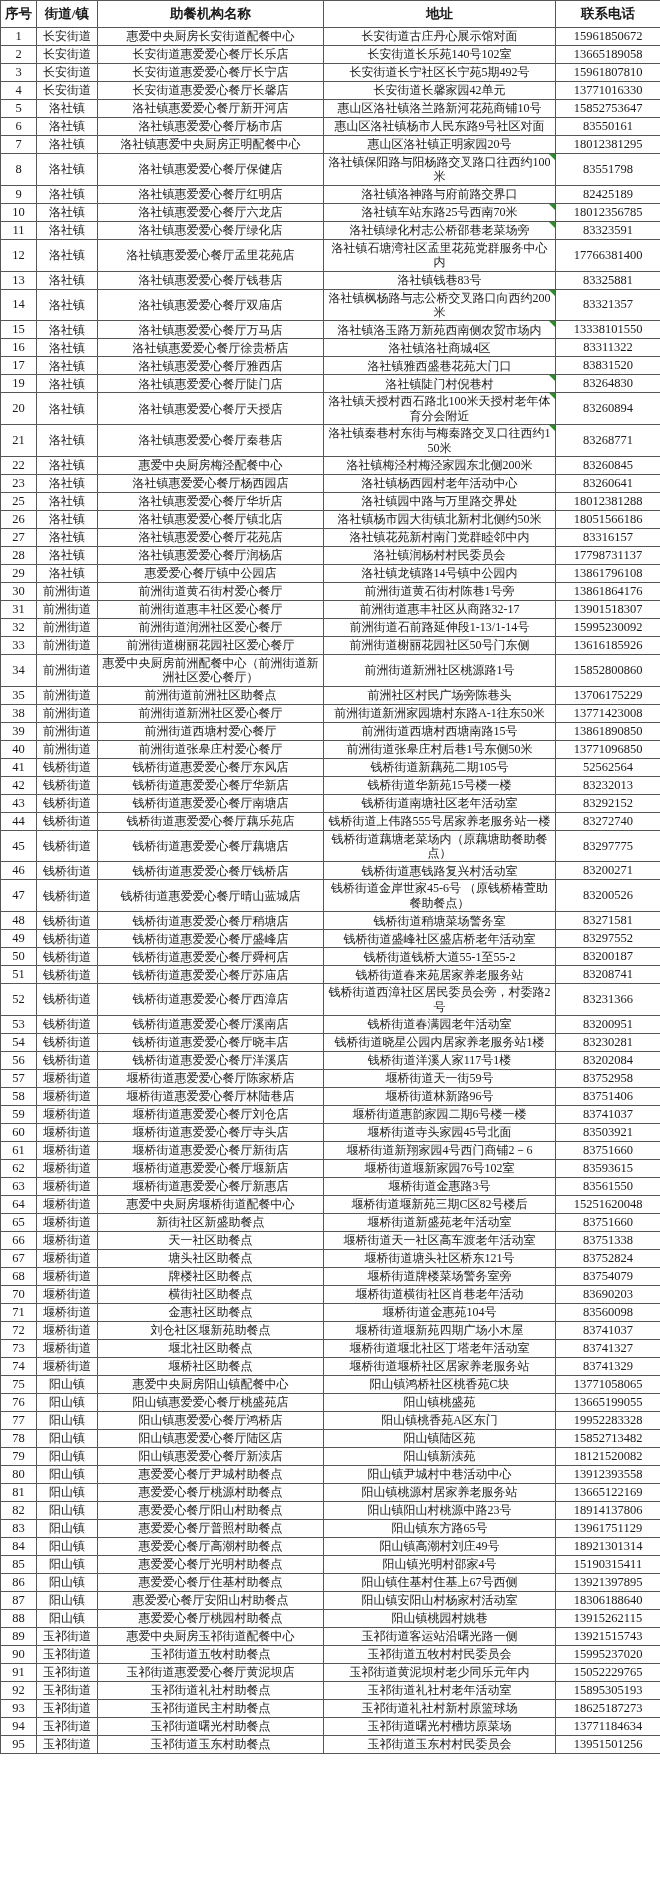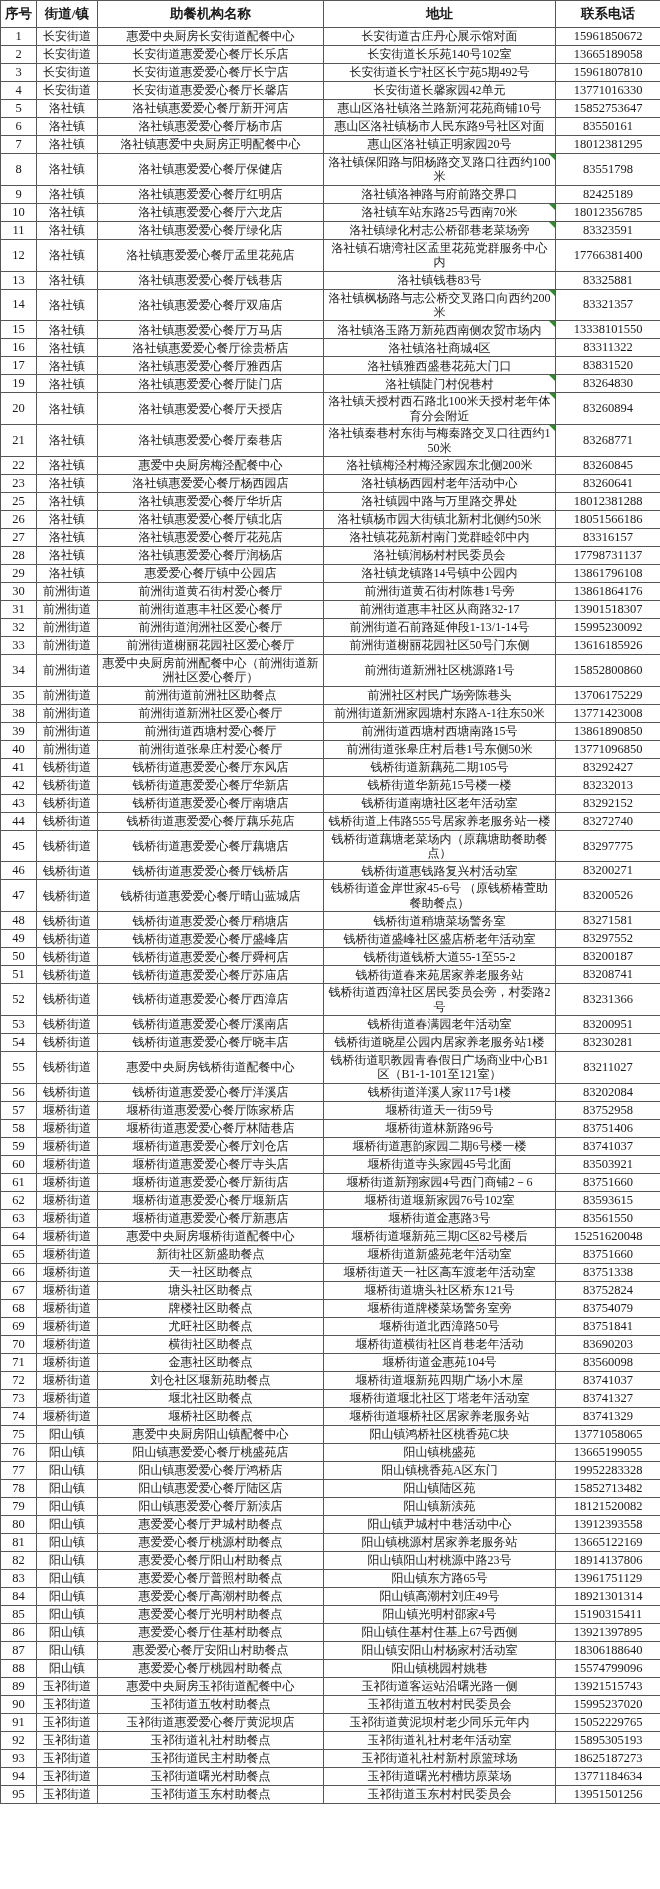--- a/index.html
+++ b/index.html
@@ -286,21 +286,21 @@
         <td class="c-area">前洲街道</td>
         <td class="c-name">前洲街道张皋庄村爱心餐厅</td>
         <td class="c-addr">前洲街道张皋庄村后巷1号东侧50米</td>
         <td class="c-phone">13771096850</td>
       </tr>
       <tr>
         <td class="c-no">41</td>
         <td class="c-area">钱桥街道</td>
         <td class="c-name">钱桥街道惠爱爱心餐厅东风店</td>
         <td class="c-addr">钱桥街道新藕苑二期105号</td>
-        <td class="c-phone">83292427</td>
+        <td class="c-phone">52562564</td>
       </tr>
       <tr>
         <td class="c-no">42</td>
         <td class="c-area">钱桥街道</td>
         <td class="c-name">钱桥街道惠爱爱心餐厅华新店</td>
         <td class="c-addr">钱桥街道华新苑15号楼一楼</td>
         <td class="c-phone">83232013</td>
       </tr>
       <tr>
         <td class="c-no">43</td>
@@ -380,27 +380,20 @@
         <td class="c-phone">83200951</td>
       </tr>
       <tr>
         <td class="c-no">54</td>
         <td class="c-area">钱桥街道</td>
         <td class="c-name">钱桥街道惠爱爱心餐厅晓丰店</td>
         <td class="c-addr">钱桥街道晓星公园内居家养老服务站1楼</td>
         <td class="c-phone">83230281</td>
       </tr>
       <tr>
-        <td class="c-no">55</td>
-        <td class="c-area">钱桥街道</td>
-        <td class="c-name">惠爱中央厨房钱桥街道配餐中心</td>
-        <td class="c-addr">钱桥街道职教园青春假日广场商业中心B1区（B1-1-101至121室）</td>
-        <td class="c-phone">83211027</td>
-      </tr>
-      <tr>
         <td class="c-no">56</td>
         <td class="c-area">钱桥街道</td>
         <td class="c-name">钱桥街道惠爱爱心餐厅洋溪店</td>
         <td class="c-addr">钱桥街道洋溪人家117号1楼</td>
         <td class="c-phone">83202084</td>
       </tr>
       <tr>
         <td class="c-no">57</td>
         <td class="c-area">堰桥街道</td>
         <td class="c-name">堰桥街道惠爱爱心餐厅陈家桥店</td>
@@ -478,27 +471,20 @@
         <td class="c-phone">83752824</td>
       </tr>
       <tr>
         <td class="c-no">68</td>
         <td class="c-area">堰桥街道</td>
         <td class="c-name">牌楼社区助餐点</td>
         <td class="c-addr">堰桥街道牌楼菜场警务室旁</td>
         <td class="c-phone">83754079</td>
       </tr>
       <tr>
-        <td class="c-no">69</td>
-        <td class="c-area">堰桥街道</td>
-        <td class="c-name">尤旺社区助餐点</td>
-        <td class="c-addr">堰桥街道北西漳路50号</td>
-        <td class="c-phone">83751841</td>
-      </tr>
-      <tr>
         <td class="c-no">70</td>
         <td class="c-area">堰桥街道</td>
         <td class="c-name">横街社区助餐点</td>
         <td class="c-addr">堰桥街道横街社区肖巷老年活动</td>
         <td class="c-phone">83690203</td>
       </tr>
       <tr>
         <td class="c-no">71</td>
         <td class="c-area">堰桥街道</td>
         <td class="c-name">金惠社区助餐点</td>
@@ -615,21 +601,21 @@
         <td class="c-area">阳山镇</td>
         <td class="c-name">惠爱爱心餐厅安阳山村助餐点</td>
         <td class="c-addr">阳山镇安阳山村杨家村活动室</td>
         <td class="c-phone">18306188640</td>
       </tr>
       <tr>
         <td class="c-no">88</td>
         <td class="c-area">阳山镇</td>
         <td class="c-name">惠爱爱心餐厅桃园村助餐点</td>
         <td class="c-addr">阳山镇桃园村姚巷</td>
-        <td class="c-phone">15574799096</td>
+        <td class="c-phone">13915262115</td>
       </tr>
       <tr>
         <td class="c-no">89</td>
         <td class="c-area">玉祁街道</td>
         <td class="c-name">惠爱中央厨房玉祁街道配餐中心</td>
         <td class="c-addr">玉祁街道客运站沿曙光路一侧</td>
         <td class="c-phone">13921515743</td>
       </tr>
       <tr>
         <td class="c-no">90</td>

